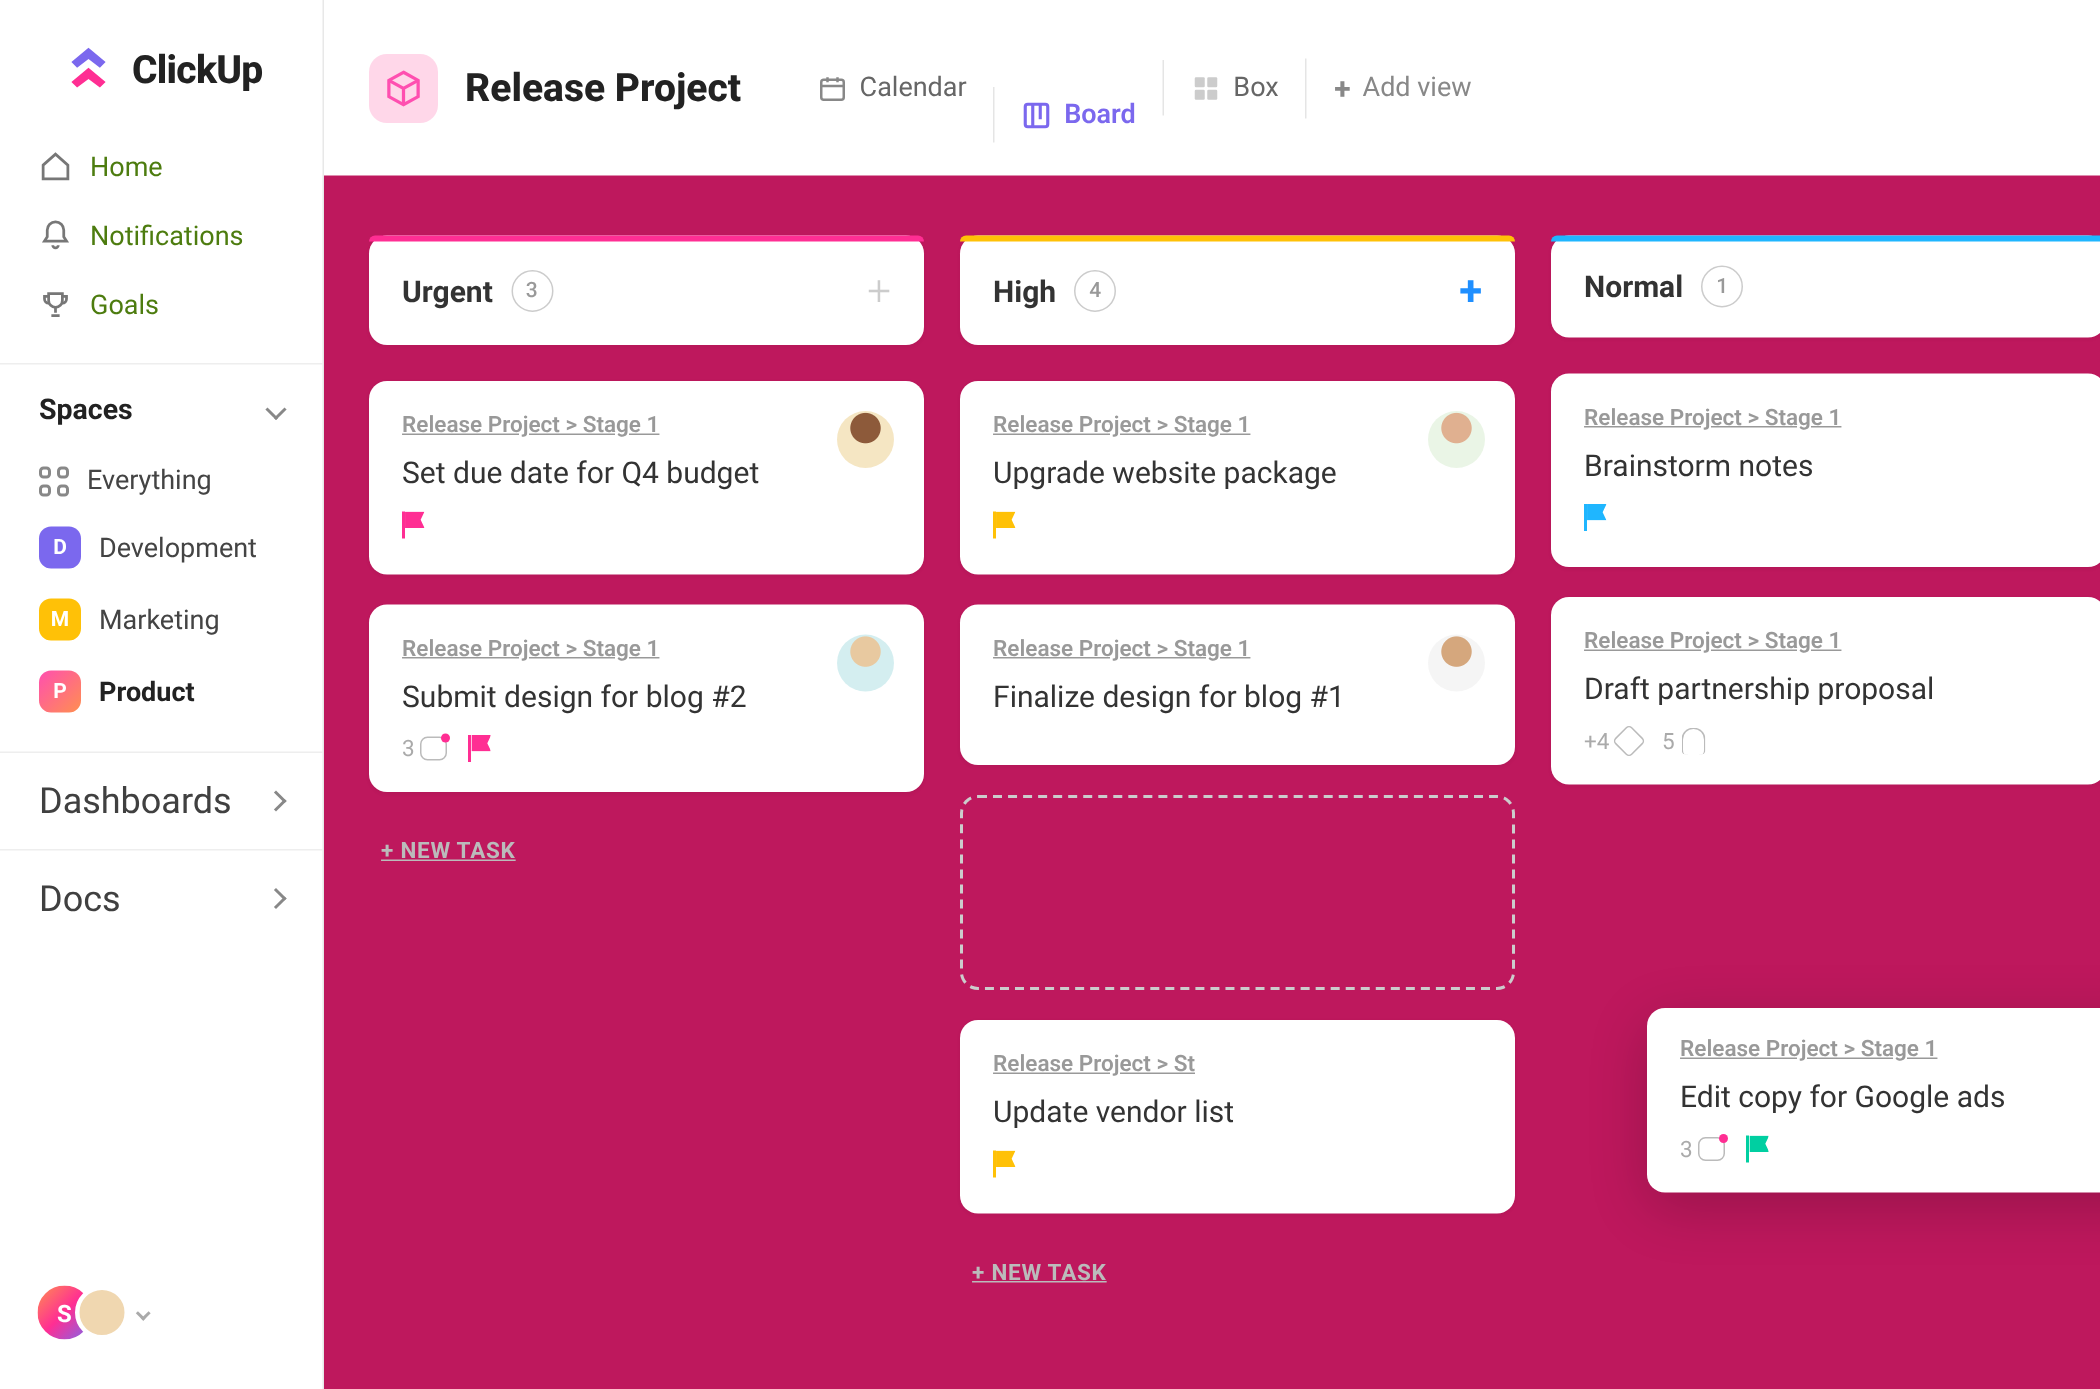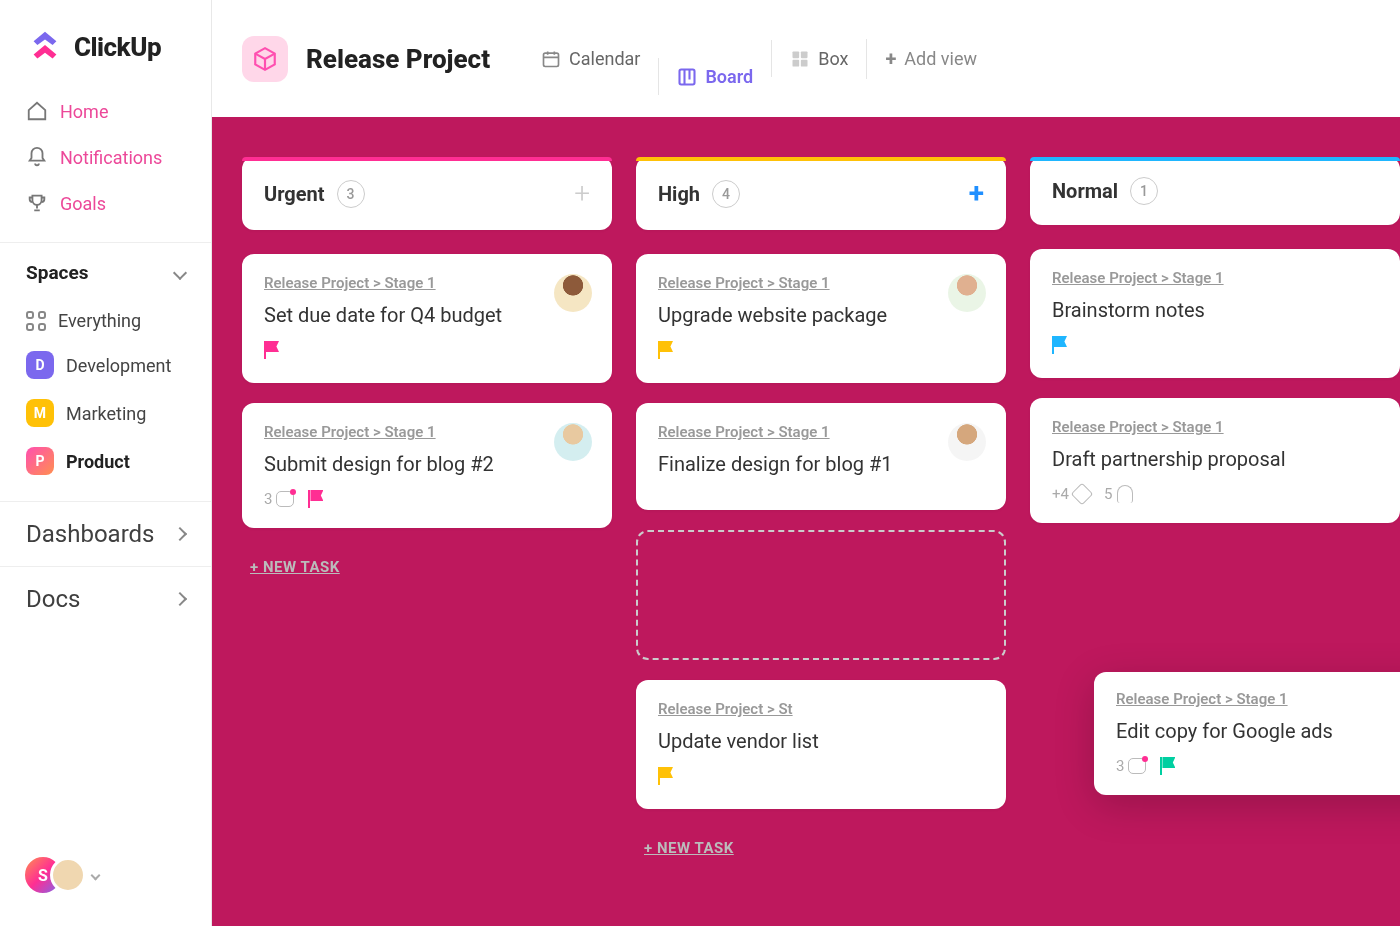--- a/index.html
+++ b/index.html
@@ -1,23 +1,23 @@
 <!DOCTYPE html>
 <html><head>
 <meta charset="utf-8">
 <style>
 * { box-sizing: border-box; margin: 0; padding: 0; }
 body { font-family: -apple-system, BlinkMacSystemFont, "Segoe UI", Roboto, sans-serif; background: #fff; width: 1400px; height: 926px; overflow: hidden; }
 .app { display: flex; width: 100%; height: 100%; }
 .sidebar { width: 275px; border-right: 1px solid #e8e8e8; display: flex; flex-direction: column; background: #fff; }
-.logo-row { display: flex; align-items: center; gap: 10px; padding: 28px 26px 22px; }
+.logo-row { display: flex; align-items: center; gap: 10px; padding: 28px 40px 22px; }
 .logo-mark { width: 38px; height: 38px; position: relative; }
 .logo-text { font-size: 26px; font-weight: 800; color: #222; letter-spacing: -0.5px; }
 .nav-list { list-style: none; padding: 0 14px 16px; }
-.nav-item { display: flex; align-items: center; gap: 12px; padding: 12px 12px; font-size: 18px; color: #ec4899; cursor: pointer; border-radius: 6px; }
+.nav-item { display: flex; align-items: center; gap: 12px; padding: 12px 12px; font-size: 18px; color: #4d7c0f; cursor: pointer; border-radius: 6px; }
 .section-hdr { display: flex; align-items: center; justify-content: space-between; padding: 18px 26px 12px; font-size: 19px; font-weight: 700; color: #222; border-top: 1px solid #eee; cursor: pointer; }
 .space-list { list-style: none; padding: 4px 14px 16px; }
 .space-item { display: flex; align-items: center; gap: 12px; padding: 10px 12px; font-size: 18px; color: #444; cursor: pointer; border-radius: 6px; }
 .space-item.active { font-weight: 700; color: #222; }
 .space-badge { width: 28px; height: 28px; border-radius: 8px; display: flex; align-items: center; justify-content: center; color: #fff; font-weight: 700; font-size: 14px; }
 .dots-grid { display: grid; grid-template-columns: repeat(2, 1fr); grid-template-rows: repeat(2, 1fr); gap: 4px; width: 20px; height: 20px; }
 .dots-grid span { border: 2px solid #888; border-radius: 3px; }
 .section-list { border-top: 1px solid #eee; }
 .section-row { display: flex; align-items: center; justify-content: space-between; padding: 18px 26px; font-size: 24px; color: #404040; cursor: pointer; }
 .sidebar-footer { margin-top: auto; padding: 20px 22px 30px; display: flex; align-items: center; gap: 6px; }

